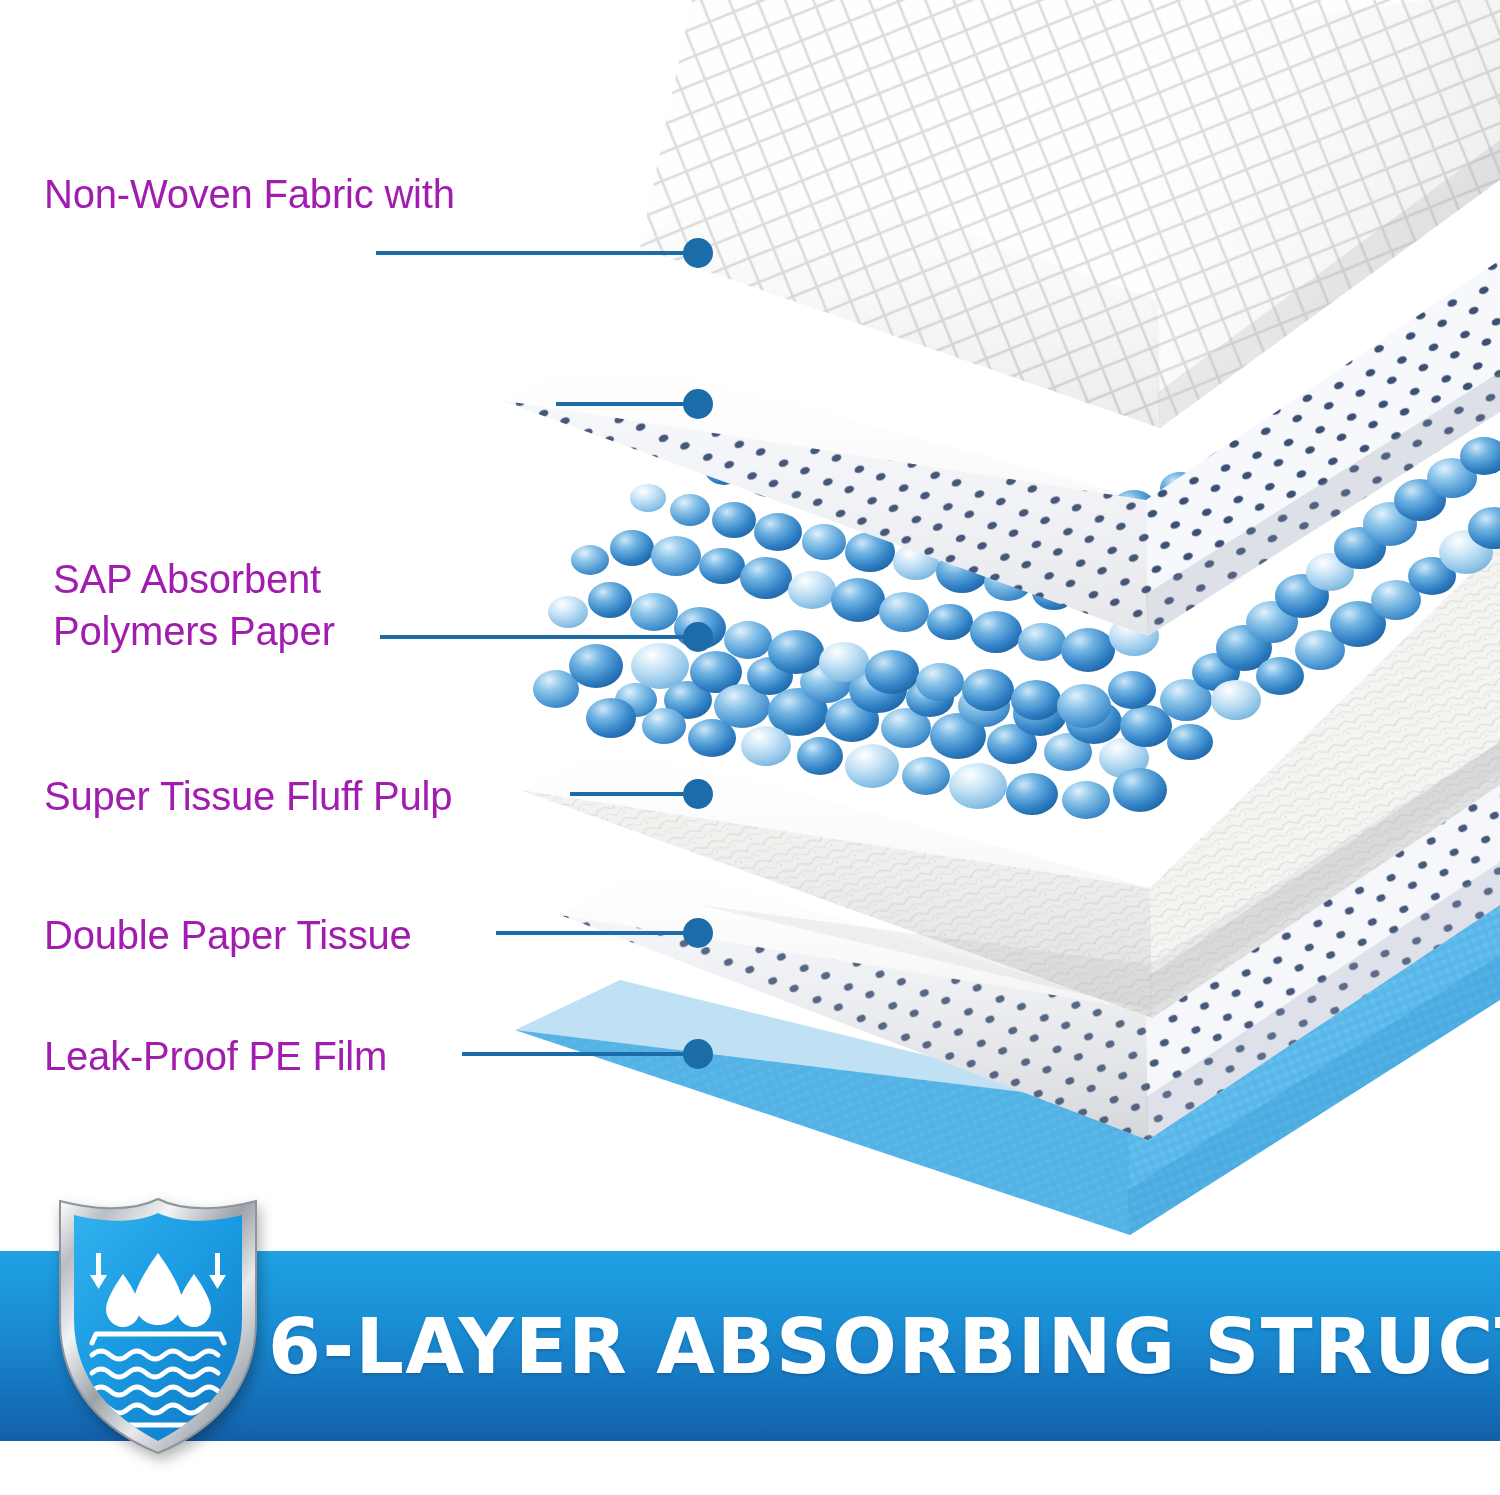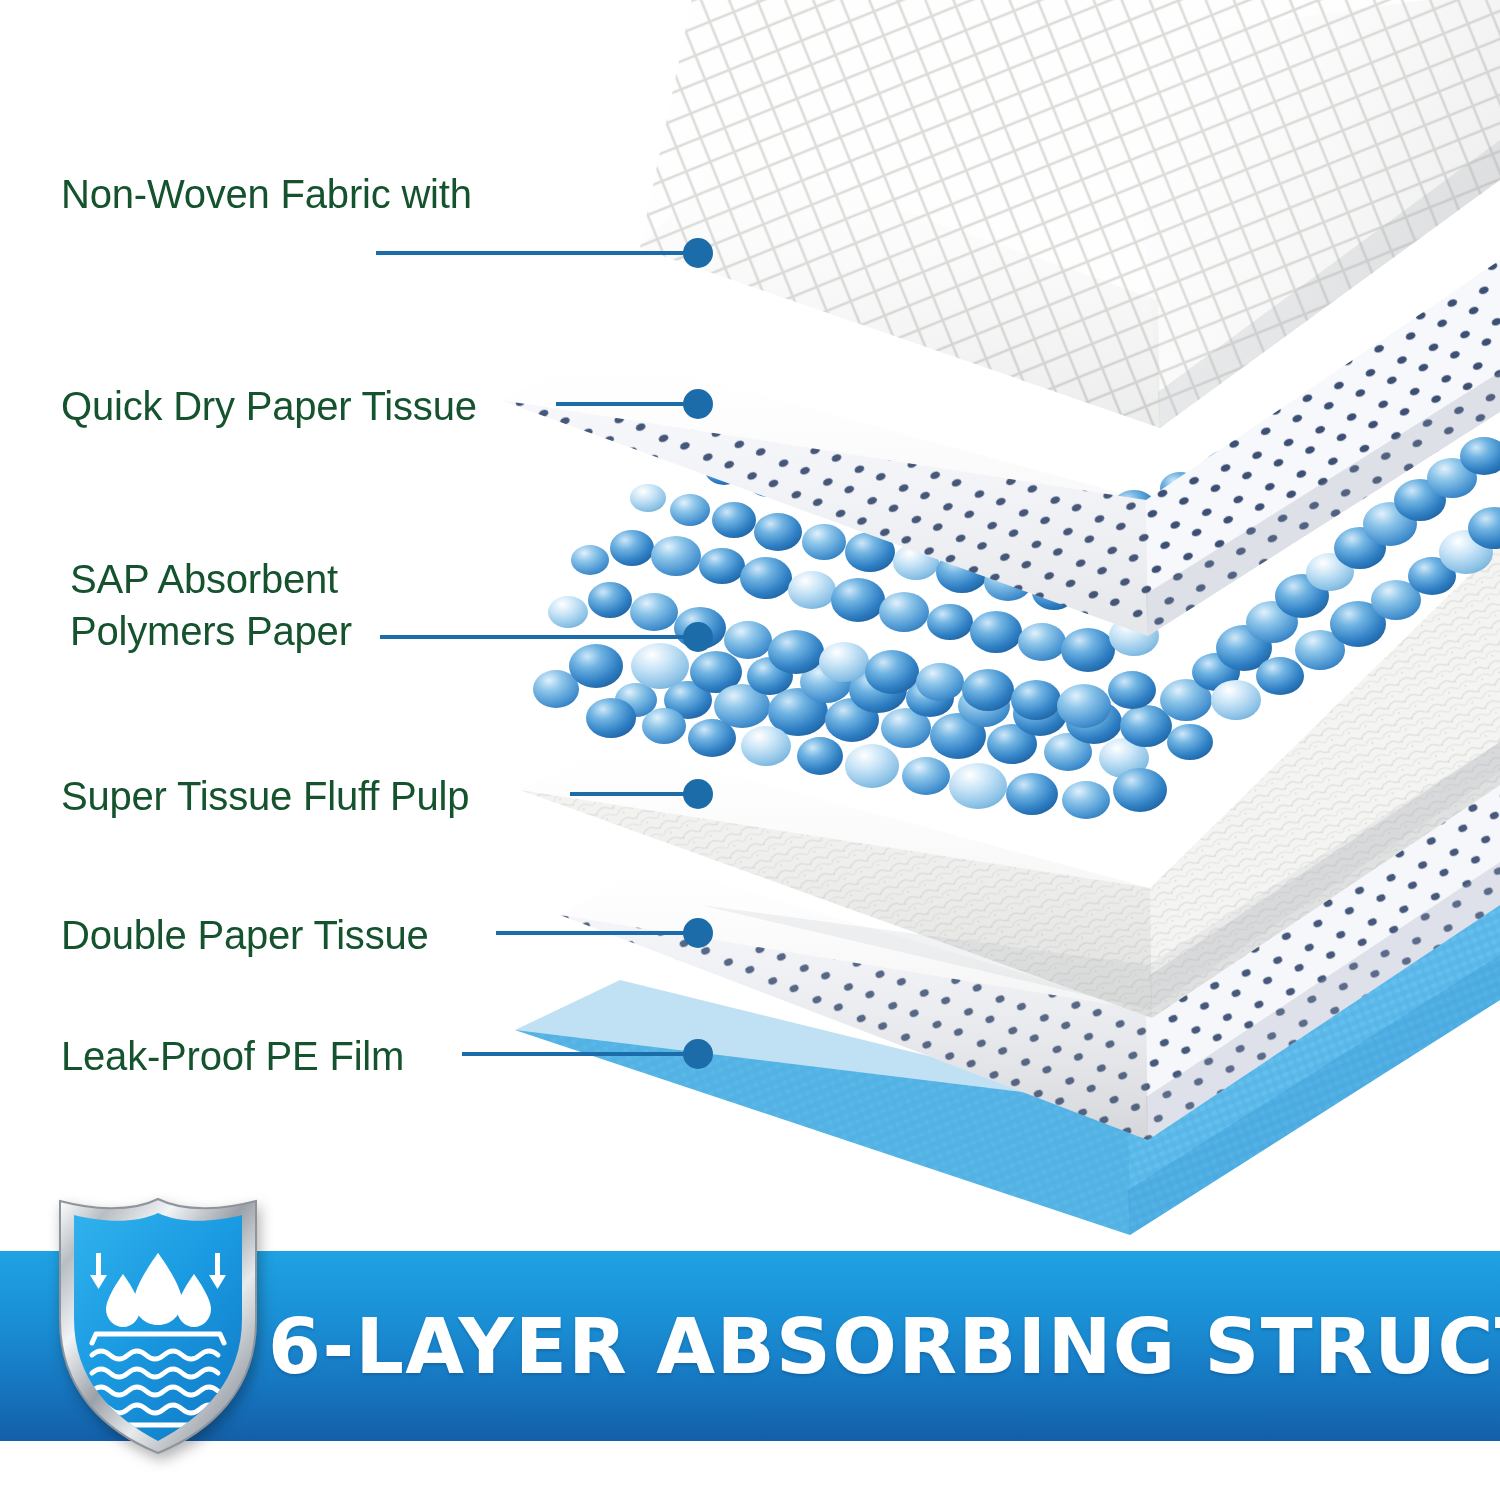--- a/index.html
+++ b/index.html
@@ -23,27 +23,26 @@
   #layer-art svg { display:block; width:1500px; height:1250px; }
 
   
   .callout {
     position:absolute;
     display:flex; align-items:center;
     white-space:nowrap;
     pointer-events:auto;
   }
   .callout-text {
-    color:#14532d;
+    color:#a21caf;
     font-size:40px;
     line-height:1.28;
     font-weight:400;
     letter-spacing:-0.2px;
     text-align:left;
-    margin-left:17px;
   }
   .callout-text.two-line { line-height:1.30; }
   .leader {
     position:absolute;
     height:4px;
     background:#1b6ca8;
   }
   .leader-dot {
     position:absolute;
     width:30px; height:30px;
@@ -307,23 +306,20 @@
   </div>
 
   <div class="callout" style="left:44px; top:168px;">
     <div class="callout-text two-line">
       <div>Non-Woven Fabric with</div>
     </div>
   </div>
   <div class="leader" style="left:376px; top:251px; width:322px;"></div>
   <div class="leader-dot" style="left:683px; top:238px;"></div>
 
-  <div class="callout" style="left:44px; top:381px;">
-    <div class="callout-text">Quick Dry Paper Tissue</div>
-  </div>
   <div class="leader" style="left:556px; top:402px; width:142px;"></div>
   <div class="leader-dot" style="left:683px; top:389px;"></div>
 
   <div class="callout" style="left:53px; top:553px;">
     <div class="callout-text two-line">
       <div>SAP Absorbent</div>
       <div>Polymers Paper</div>
     </div>
   </div>
   <div class="leader" style="left:380px; top:635px; width:318px;"></div>

